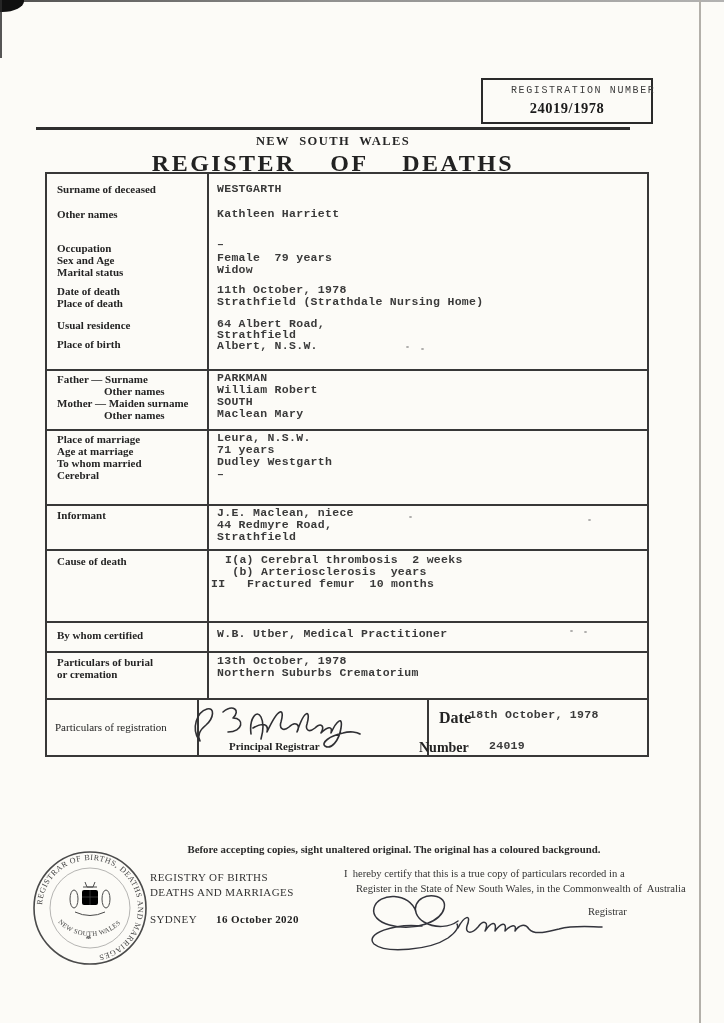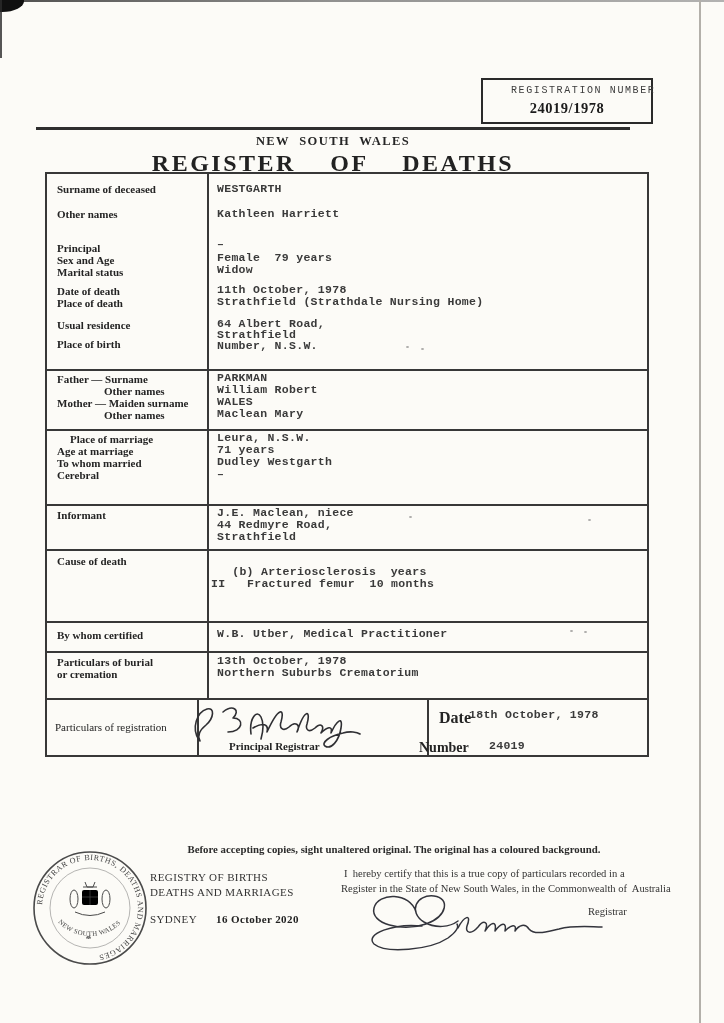--- a/index.html
+++ b/index.html
@@ -73,60 +73,61 @@
     <div class="hline" style="left:0;top:447px;width:100%;height:1.5px"></div>
     <div class="hline" style="left:0;top:477px;width:100%;height:1.5px"></div>
     <div class="hline" style="left:0;top:524px;width:100%;height:1.5px"></div>
     <div class="vline" style="left:150px;top:524px;width:1.5px;height:57px"></div>
     <div class="vline" style="left:380px;top:524px;width:1.5px;height:57px"></div>
 
     <div class="lbl" style="left:10px;top:9px">Surname of deceased</div>
     <div class="tw" style="left:170px;top:8px">WESTGARTH</div>
     <div class="lbl" style="left:10px;top:34px">Other names</div>
     <div class="tw" style="left:170px;top:33px">Kathleen Harriett</div>
-    <div class="lbl" style="left:10px;top:68px">Principal</div>
+    <div class="lbl" style="left:10px;top:68px">Occupation</div>
     <div class="tw" style="left:170px;top:63px">–</div>
     <div class="lbl" style="left:10px;top:80px">Sex and Age</div>
     <div class="tw" style="left:170px;top:77px">Female  79 years</div>
     <div class="lbl" style="left:10px;top:92px">Marital status</div>
     <div class="tw" style="left:170px;top:89px">Widow</div>
     <div class="lbl" style="left:10px;top:111px">Date of death</div>
     <div class="tw" style="left:170px;top:109px">11th October, 1978</div>
     <div class="lbl" style="left:10px;top:123px">Place of death</div>
     <div class="tw" style="left:170px;top:121px">Strathfield (Strathdale Nursing Home)</div>
     <div class="lbl" style="left:10px;top:145px">Usual residence</div>
     <div class="tw" style="left:170px;top:143px">64 Albert Road,</div>
     <div class="tw" style="left:170px;top:154px">Strathfield</div>
     <div class="lbl" style="left:10px;top:164px">Place of birth</div>
-    <div class="tw" style="left:170px;top:165px">Number, N.S.W.</div>
+    <div class="tw" style="left:170px;top:165px">Albert, N.S.W.</div>
 
     <div class="lbl" style="left:10px;top:199px">Father — Surname</div>
     <div class="tw" style="left:170px;top:197px">PARKMAN</div>
     <div class="lbl" style="left:57px;top:211px">Other names</div>
     <div class="tw" style="left:170px;top:209px">William Robert</div>
     <div class="lbl" style="left:10px;top:223px">Mother — Maiden surname</div>
-    <div class="tw" style="left:170px;top:221px">WALES</div>
+    <div class="tw" style="left:170px;top:221px">SOUTH</div>
     <div class="lbl" style="left:57px;top:235px">Other names</div>
     <div class="tw" style="left:170px;top:233px">Maclean Mary</div>
 
-    <div class="lbl" style="left:23px;top:259px">Place of marriage</div>
+    <div class="lbl" style="left:10px;top:259px">Place of marriage</div>
     <div class="tw" style="left:170px;top:257px">Leura, N.S.W.</div>
     <div class="lbl" style="left:10px;top:271px">Age at marriage</div>
     <div class="tw" style="left:170px;top:269px">71 years</div>
     <div class="lbl" style="left:10px;top:283px">To whom married</div>
     <div class="tw" style="left:170px;top:281px">Dudley Westgarth</div>
     <div class="lbl" style="left:10px;top:295px">Cerebral</div>
     <div class="tw" style="left:170px;top:293px">–</div>
 
     <div class="lbl" style="left:10px;top:335px">Informant</div>
     <div class="tw" style="left:170px;top:332px">J.E. Maclean, niece</div>
     <div class="tw" style="left:170px;top:344px">44 Redmyre Road,</div>
     <div class="tw" style="left:170px;top:356px">Strathfield</div>
 
     <div class="lbl" style="left:10px;top:381px">Cause of death</div>
+    <div class="tw" style="left:178px;top:379px">I(a) Cerebral thrombosis  2 weeks</div>
     <div class="tw" style="left:178px;top:391px"> (b) Arteriosclerosis  years</div>
     <div class="tw" style="left:164px;top:403px">II   Fractured femur  10 months</div>
 
     <div class="lbl" style="left:10px;top:455px">By whom certified</div>
     <div class="tw" style="left:170px;top:453px">W.B. Utber, Medical Practitioner</div>
 
     <div class="lbl" style="left:10px;top:482px">Particulars of burial</div>
     <div class="lbl" style="left:10px;top:494px">or cremation</div>
     <div class="tw" style="left:170px;top:480px">13th October, 1978</div>
     <div class="tw" style="left:170px;top:492px">Northern Suburbs Crematorium</div>
@@ -169,21 +170,21 @@
       <path d="M57,88 l1.5,3 l1.5,-3 l-4,2 h5 z" stroke-width="0.6"></path>
     </g>
   </svg>
 
   <div class="foot" style="left:150px;top:871px">REGISTRY OF BIRTHS</div>
   <div class="foot" style="left:150px;top:886px">DEATHS AND MARRIAGES</div>
   <div class="foot" style="left:150px;top:913px">SYDNEY</div>
   <div class="foot" style="left:216px;top:913px;font-weight:bold;color:#222">16 October 2020</div>
 
   <div class="certline" style="left:344px;top:868px">I  hereby certify that this is a true copy of particulars recorded in a</div>
-  <div class="certline" style="left:341px;top:883px">Register in the State of New South Wales, in the Commonwealth of  Australia</div>
+  <div class="certline" style="left:356px;top:883px">Register in the State of New South Wales, in the Commonwealth of  Australia</div>
 
   <svg class="bigsig" style="position:absolute;left:352px;top:886px" width="300" height="72" viewBox="0 0 300 72">
     <path d="M64,26 C58,6 26,6 22,22 C18,38 50,46 74,38 C96,30 98,12 82,10 C64,8 56,26 72,36 C84,43 98,41 106,35"></path>
     <path d="M70,40 C42,37 12,48 22,58 C34,68 78,64 96,52 C104,46 107,41 105,38"></path>
     <path d="M106,42 C112,30 120,27 115,40 C113,47 119,49 126,41 C132,33 137,36 133,45 C139,36 145,34 143,45 C149,37 155,35 153,45 C159,39 165,37 163,45 C167,39 173,37 177,43 C183,50 197,45 207,43 C223,39 239,41 250,41"></path>
   </svg>
   <div class="certline" style="left:588px;top:906px">Registrar</div>
 
 </div>
 

